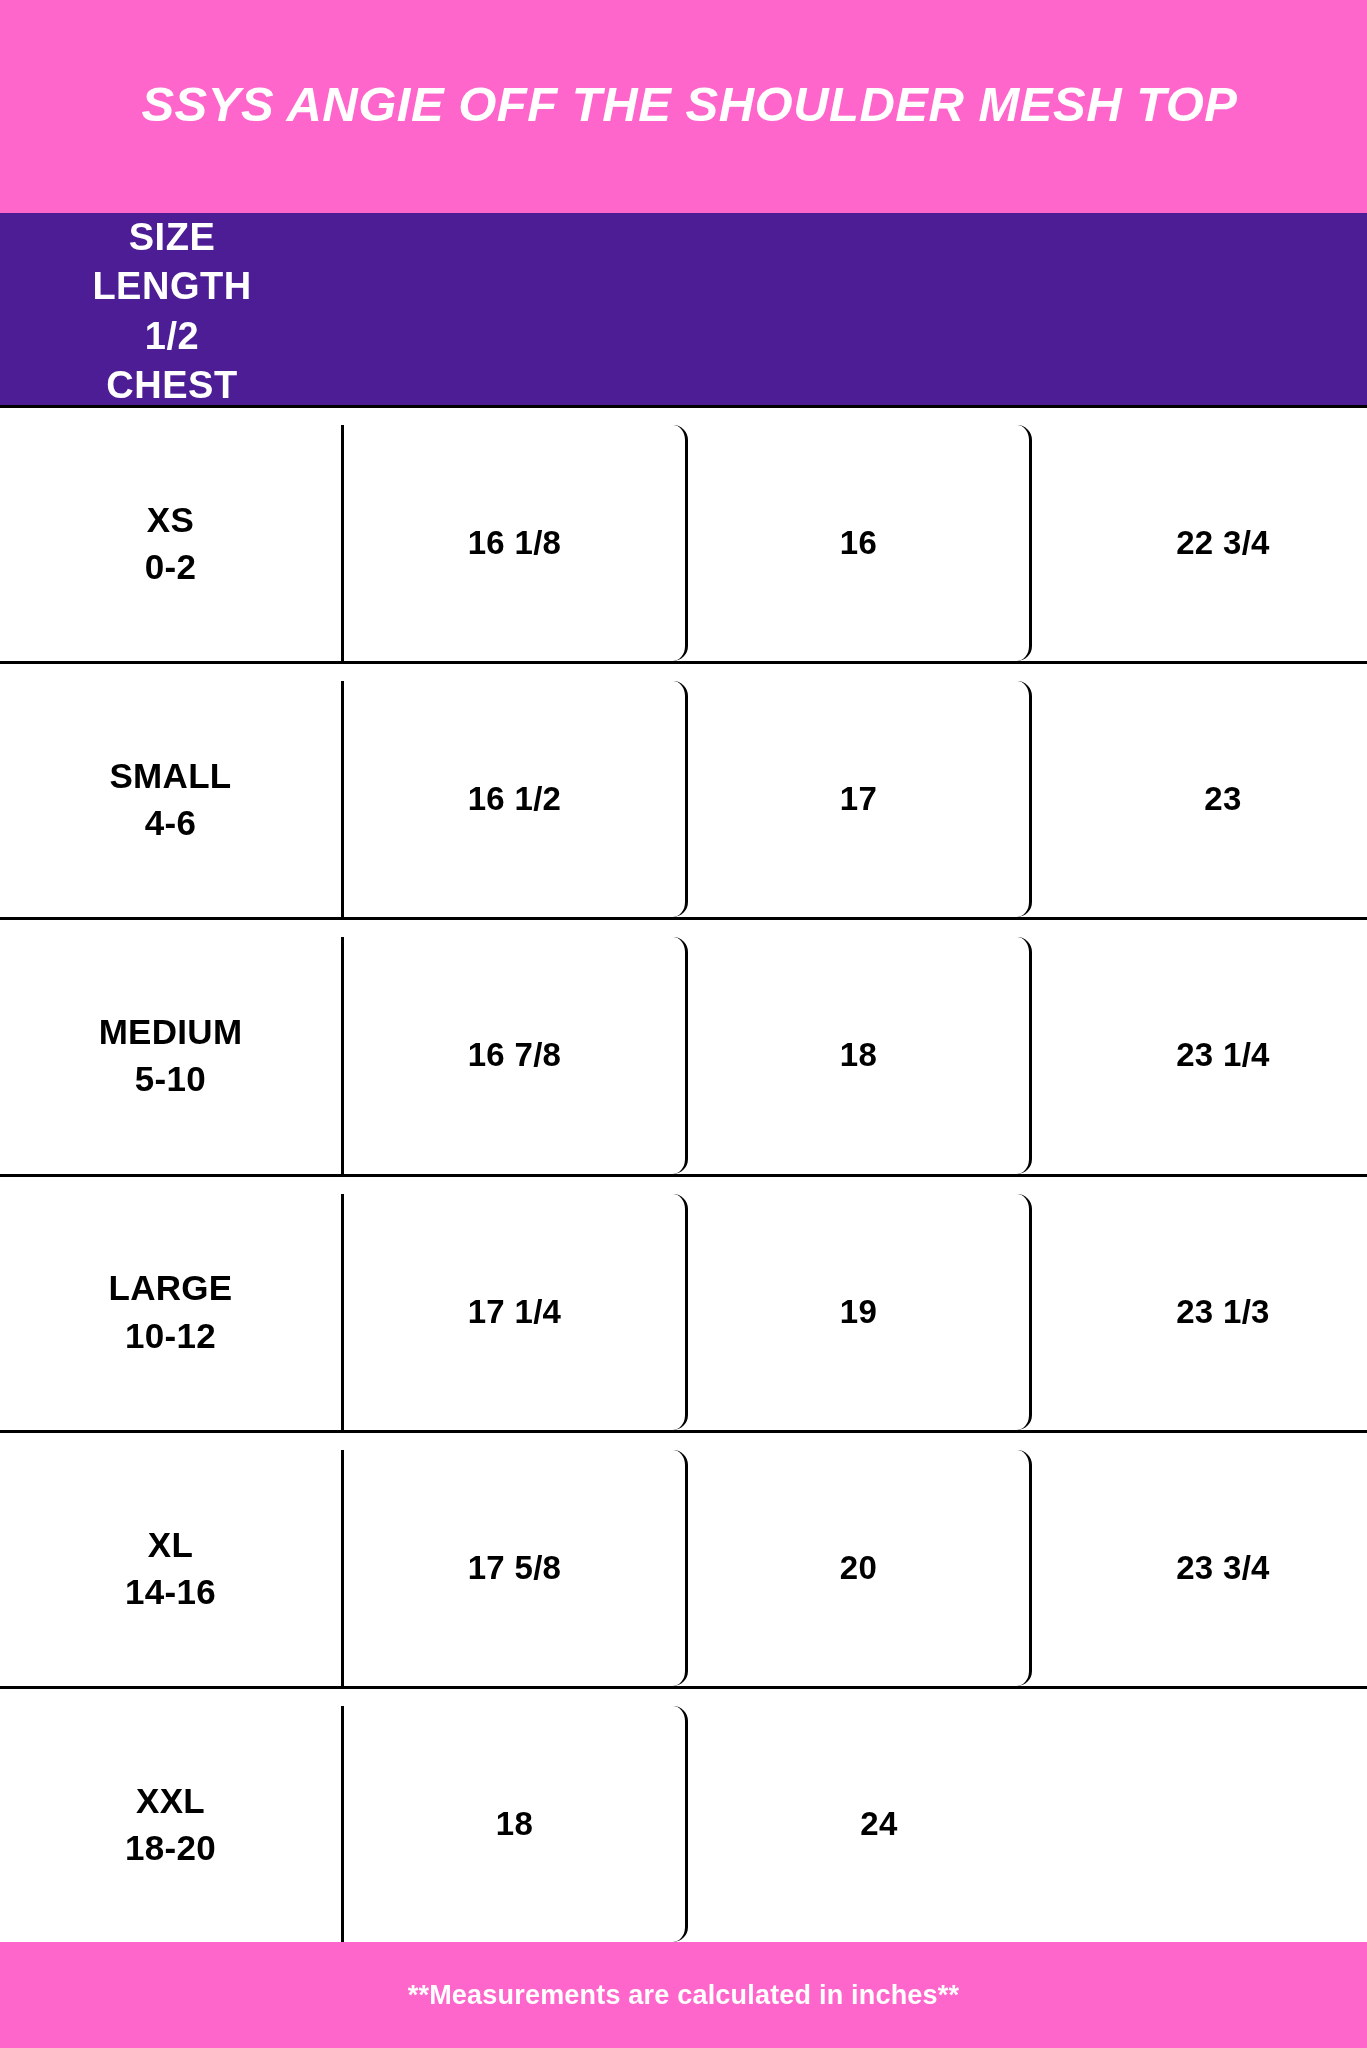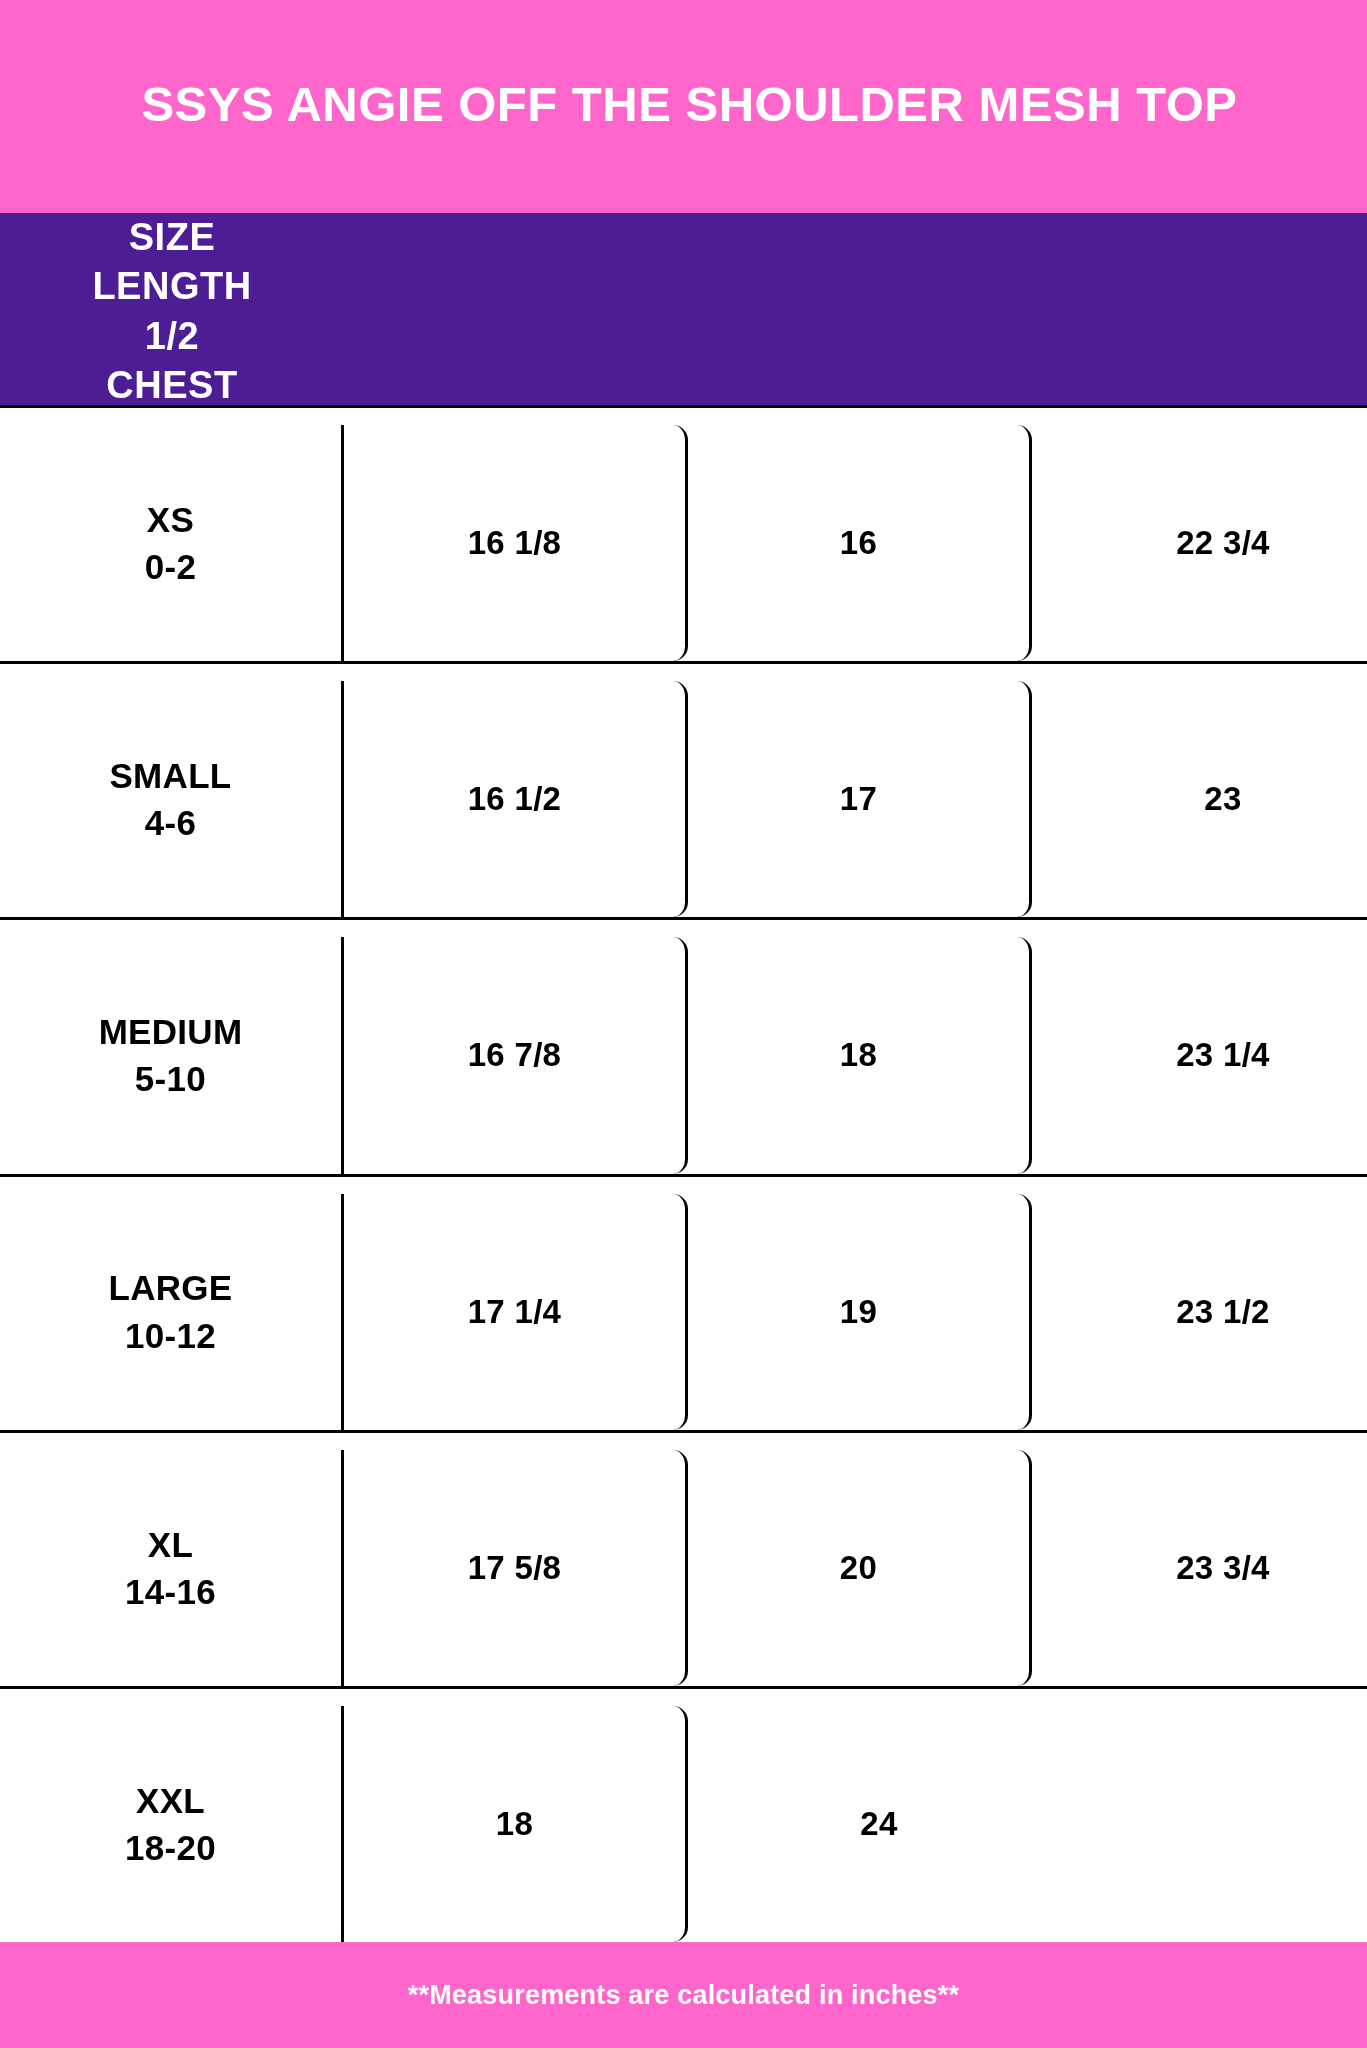--- a/index.html
+++ b/index.html
@@ -23,20 +23,21 @@
   .title-bar {
     background: #ff66cc;
     color: #ffffff;
     text-align: center;
     padding: 26px 48px 30px 60px;
     box-sizing: border-box;
     height: 213px;
     display: flex;
     align-items: center;
     justify-content: center;
+    font-style: italic;
   }
   .title-text {
     font-size: 49px;
     font-weight: bold;
     line-height: 1.25;
     letter-spacing: 0.5px;
     text-transform: uppercase;
   }
   .header-row {
     background: #4c1d95;
@@ -164,21 +165,21 @@
       <div class="cell measure-cell col-sleeve">23 1/4</div>
     </div>
 
     <div class="row">
       <div class="cell size-cell col-size">
         <div>LARGE</div>
         <div>10-12</div>
       </div>
       <div class="cell measure-cell col-length">17 1/4</div>
       <div class="cell measure-cell col-chest">19</div>
-      <div class="cell measure-cell col-sleeve">23 1/2</div>
+      <div class="cell measure-cell col-sleeve">23 1/3</div>
     </div>
 
     <div class="row">
       <div class="cell size-cell col-size">
         <div>XL</div>
         <div>14-16</div>
       </div>
       <div class="cell measure-cell col-length">17 5/8</div>
       <div class="cell measure-cell col-chest">20</div>
       <div class="cell measure-cell col-sleeve">23 3/4</div>

